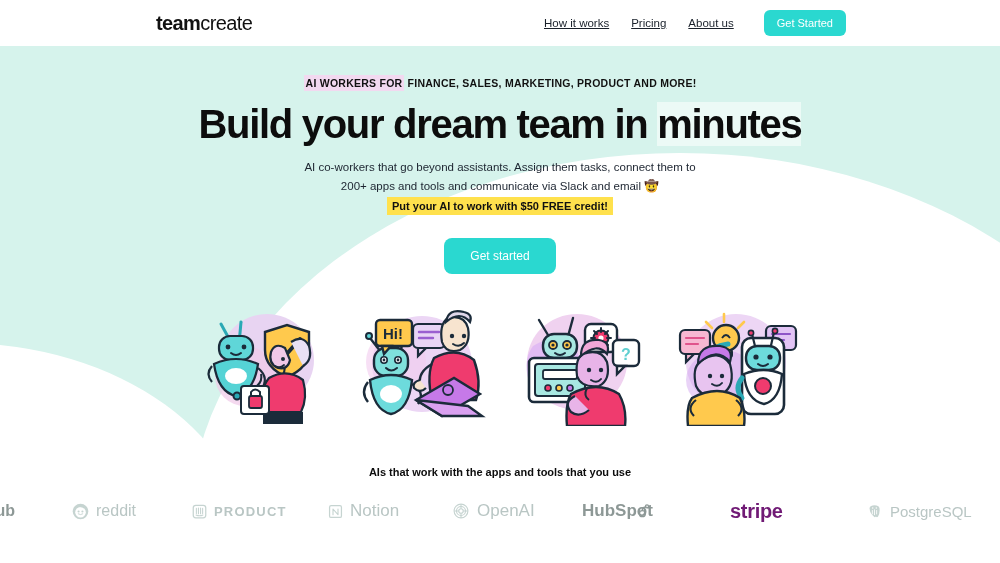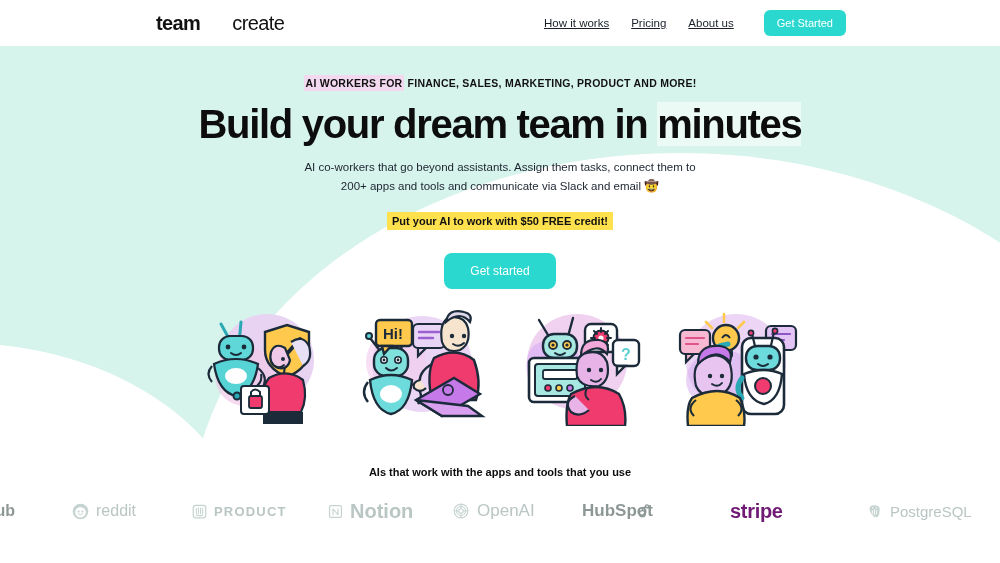--- a/index.html
+++ b/index.html
@@ -23,21 +23,21 @@
     background: #ffffff;
     display: flex; align-items: center;
     z-index: 40;
   }
   .logo {
     position: absolute; left: 156px; top: 12px;
     font-size: 20px; letter-spacing: -0.6px;
     color: #111111; white-space: nowrap;
   }
   .logo .b { font-weight: 700; }
-  .logo .n { font-weight: 400; margin-left: 32px; }
+  .logo .n { font-weight: 400; }
   .nav {
     position: absolute; right: 154px; top: 0; height: 46px;
     display: flex; align-items: center; gap: 22px;
   }
   .nav-link {
     font-size: 11.5px; color: #19202a; cursor: pointer;
     white-space: nowrap;
     text-decoration: underline;
   }
   .nav-cta {
@@ -91,21 +91,21 @@
   }
   .headline .hl-white {
     background: rgba(255,255,255,0.55);
   }
   .subtitle {
     margin-top: 14px;
     font-size: 11.5px; line-height: 1.55;
     color: #1c2430;
   }
   .subtitle .emoji { font-size: 12px; }
-  .credit-wrap { margin-top: 15px; }
+  .credit-wrap { }
   .credit {
     display: inline-block;
     font-size: 11px; font-weight: 700;
     color: #111111;
     background: #ffe14d;
     padding: 3px 5px;
   }
   .cta-wrap { margin-top: 23px; }
   .cta {
     background: #2ad8d0; color: #ffffff;
@@ -379,21 +379,21 @@
       <span class="logo-txt" style="font-size:13px;letter-spacing:1.2px;font-weight:600;">PRODUCT</span>
     </div>
 
     <div class="logo-item" style="left:328px;">
       <span class="logo-ico">
         <svg width="15" height="15" viewBox="0 0 24 24">
             <rect x="2.5" y="2.5" width="19" height="19" rx="2.5" fill="none" stroke="#c6d4d1" stroke-width="2"></rect>
             <path d="M8 17V8l8 9V8" stroke="#c6d4d1" stroke-width="1.8" fill="none" stroke-linecap="round" stroke-linejoin="round"></path>
           </svg>
       </span>
-      <span class="logo-txt" style="font-size:20px;font-weight:bold;">Notion</span>
+      <span class="logo-txt" style="font-size:17px;">Notion</span>
     </div>
 
     <div class="logo-item" style="left:452px;">
       <span class="logo-ico">
         <svg width="18" height="18" viewBox="0 0 24 24">
             <g fill="none" stroke="#c6d4d1" stroke-width="1.5">
               <circle cx="12" cy="12" r="9.2"></circle>
               <circle cx="12" cy="12" r="6"></circle>
               <circle cx="12" cy="12" r="3"></circle>
               <path d="M12 2.8v6.2M12 15v6.2M3 12h6M15 12h6"></path>

